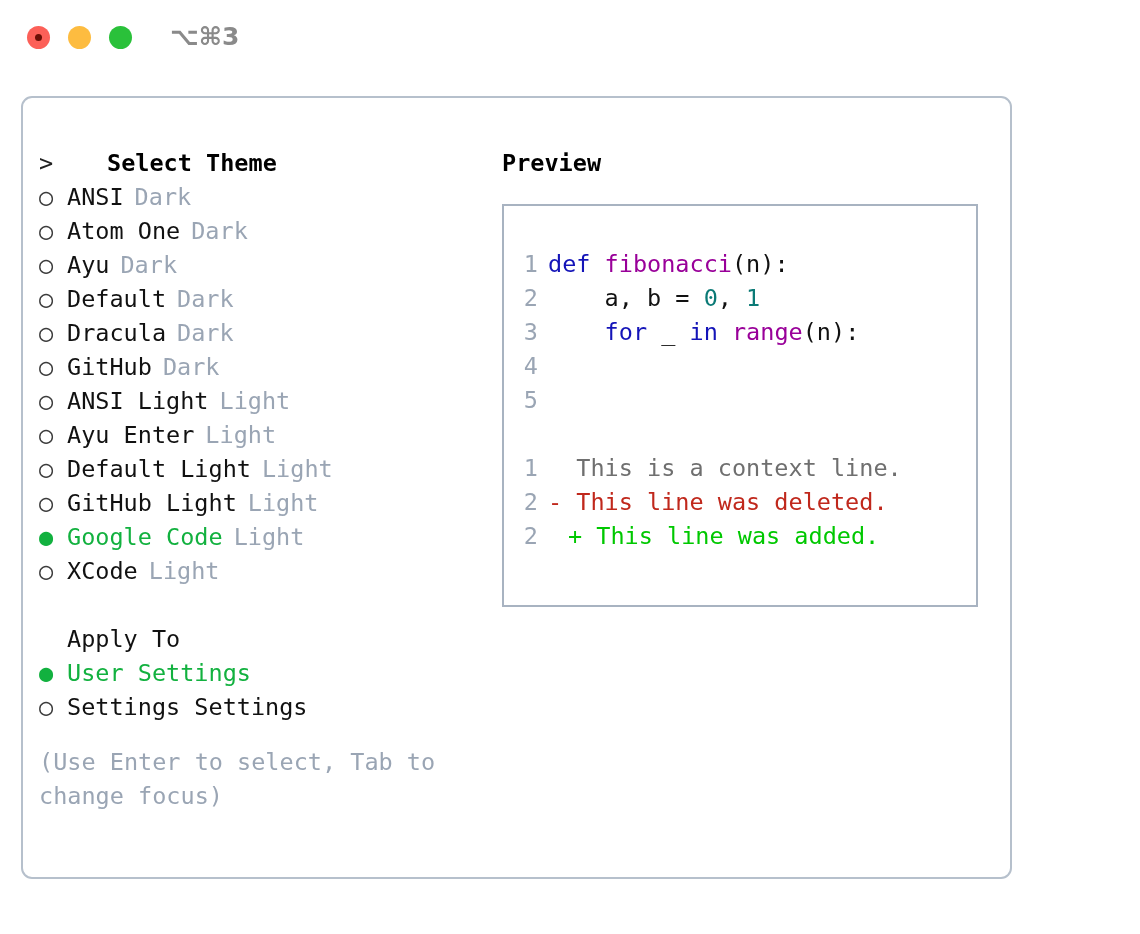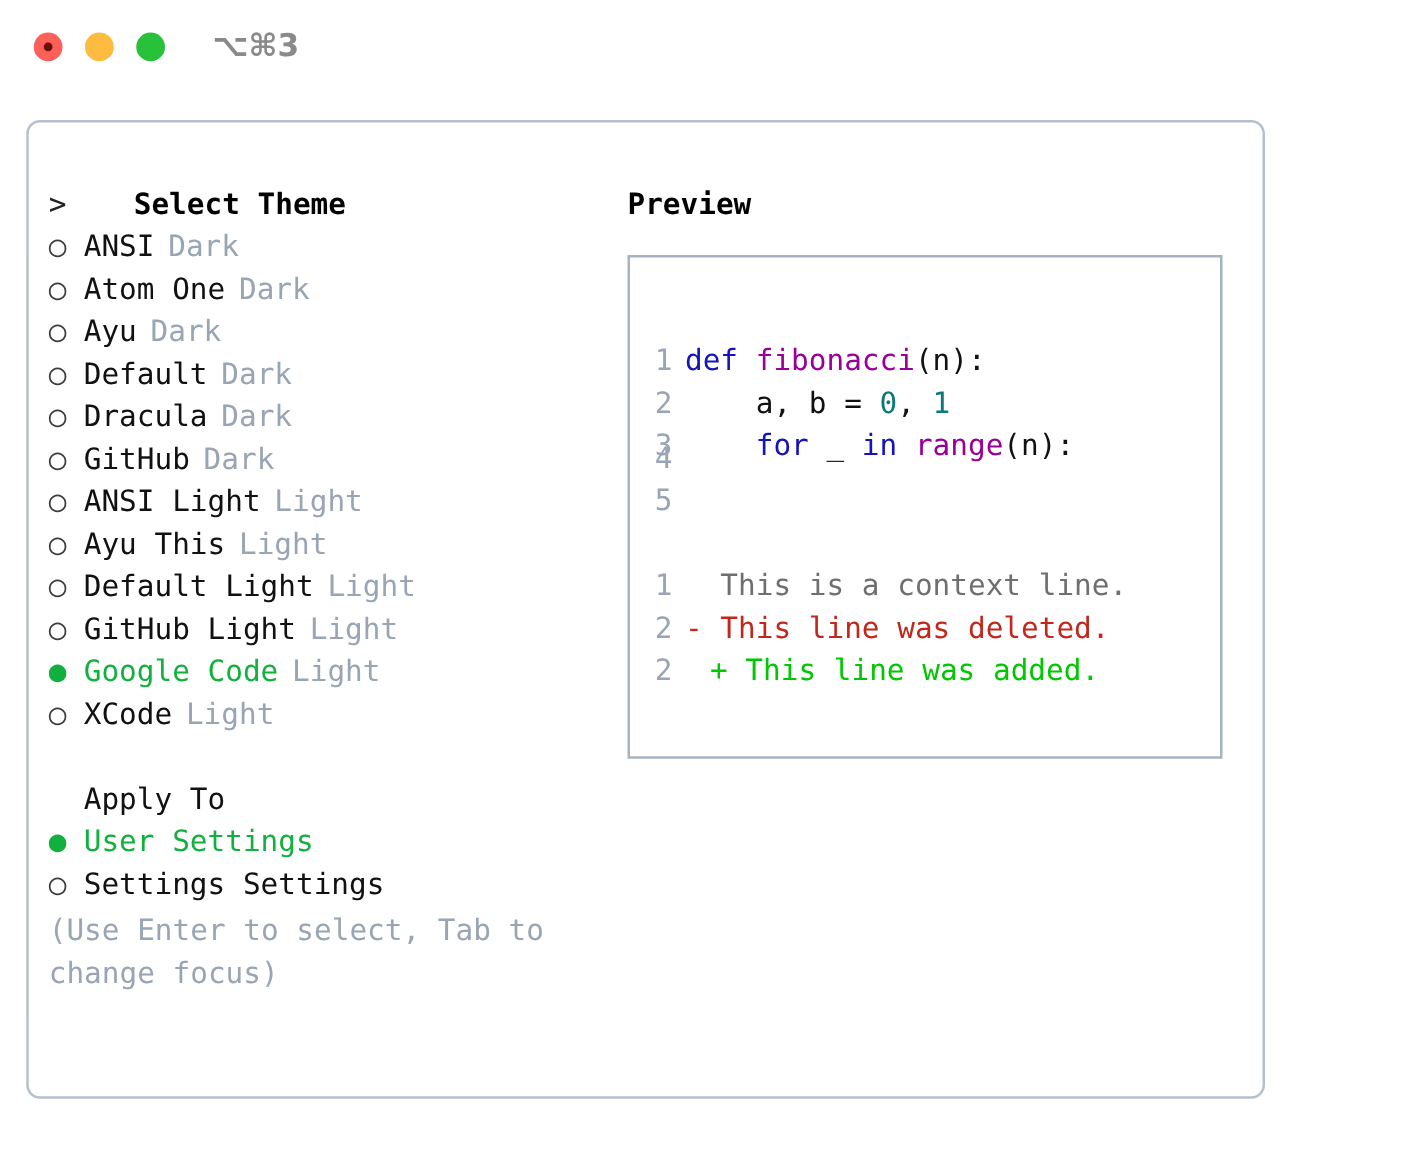--- a/index.html
+++ b/index.html
@@ -99,20 +99,21 @@
   .label { color: #111111; }
   .label.bold { font-weight: bold; color: #000000; margin-left: 40px; }
   .label.sel  { color: #12b13f; }
   .variant {
     color: #9aa5b4;
     margin-left: 11px;
   }
   .spacer { height: 34px; }
 
   .hint {
+    margin-top: 18px;
     font-size: 23.5px;
     line-height: 34px;
     color: #9aa5b4;
     width: 410px;
   }
 
   
   .right-col {
     position: absolute;
     left: 479px;
@@ -142,21 +143,21 @@
     white-space: pre;
   }
   .ln {
     width: 44px;
     flex: 0 0 44px;
     text-align: right;
     color: #9aa5b4;
     padding-right: 10px;
     box-sizing: border-box;
   }
-  .code-text { color: #111111; margin-top: 24px; }
+  .code-text { color: #111111; }
 
   .tok-kw   { color: #1414b8; }
   .tok-fn   { color: #990099; }
   .tok-num  { color: #0b7a76; }
   .tok-pl   { color: #111111; }
 
   .diff-gap { height: 34px; }
   .diff-ctx { color: #6f6f6f; }
   .diff-del { color: #c0281c; }
   .diff-add { color: #00c800; margin-left: 20px; }
@@ -187,21 +188,21 @@
       </div>
 
       <div id="theme-list">
           <div class="row"><span class="marker dot-off">○</span><span class="label">ANSI</span><span class="variant">Dark</span></div>
           <div class="row"><span class="marker dot-off">○</span><span class="label">Atom One</span><span class="variant">Dark</span></div>
           <div class="row"><span class="marker dot-off">○</span><span class="label">Ayu</span><span class="variant">Dark</span></div>
           <div class="row"><span class="marker dot-off">○</span><span class="label">Default</span><span class="variant">Dark</span></div>
           <div class="row"><span class="marker dot-off">○</span><span class="label">Dracula</span><span class="variant">Dark</span></div>
           <div class="row"><span class="marker dot-off">○</span><span class="label">GitHub</span><span class="variant">Dark</span></div>
           <div class="row"><span class="marker dot-off">○</span><span class="label">ANSI Light</span><span class="variant">Light</span></div>
-          <div class="row"><span class="marker dot-off">○</span><span class="label">Ayu This</span><span class="variant">Light</span></div>
+          <div class="row"><span class="marker dot-off">○</span><span class="label">Ayu Enter</span><span class="variant">Light</span></div>
           <div class="row"><span class="marker dot-off">○</span><span class="label">Default Light</span><span class="variant">Light</span></div>
           <div class="row"><span class="marker dot-off">○</span><span class="label">GitHub Light</span><span class="variant">Light</span></div>
           <div class="row"><span class="marker dot-on">●</span><span class="label sel">Google Code</span><span class="variant">Light</span></div>
           <div class="row"><span class="marker dot-off">○</span><span class="label">XCode</span><span class="variant">Light</span></div>
         </div>
 
       <div class="spacer"></div>
 
       <div class="row">
         <span class="marker"></span>

